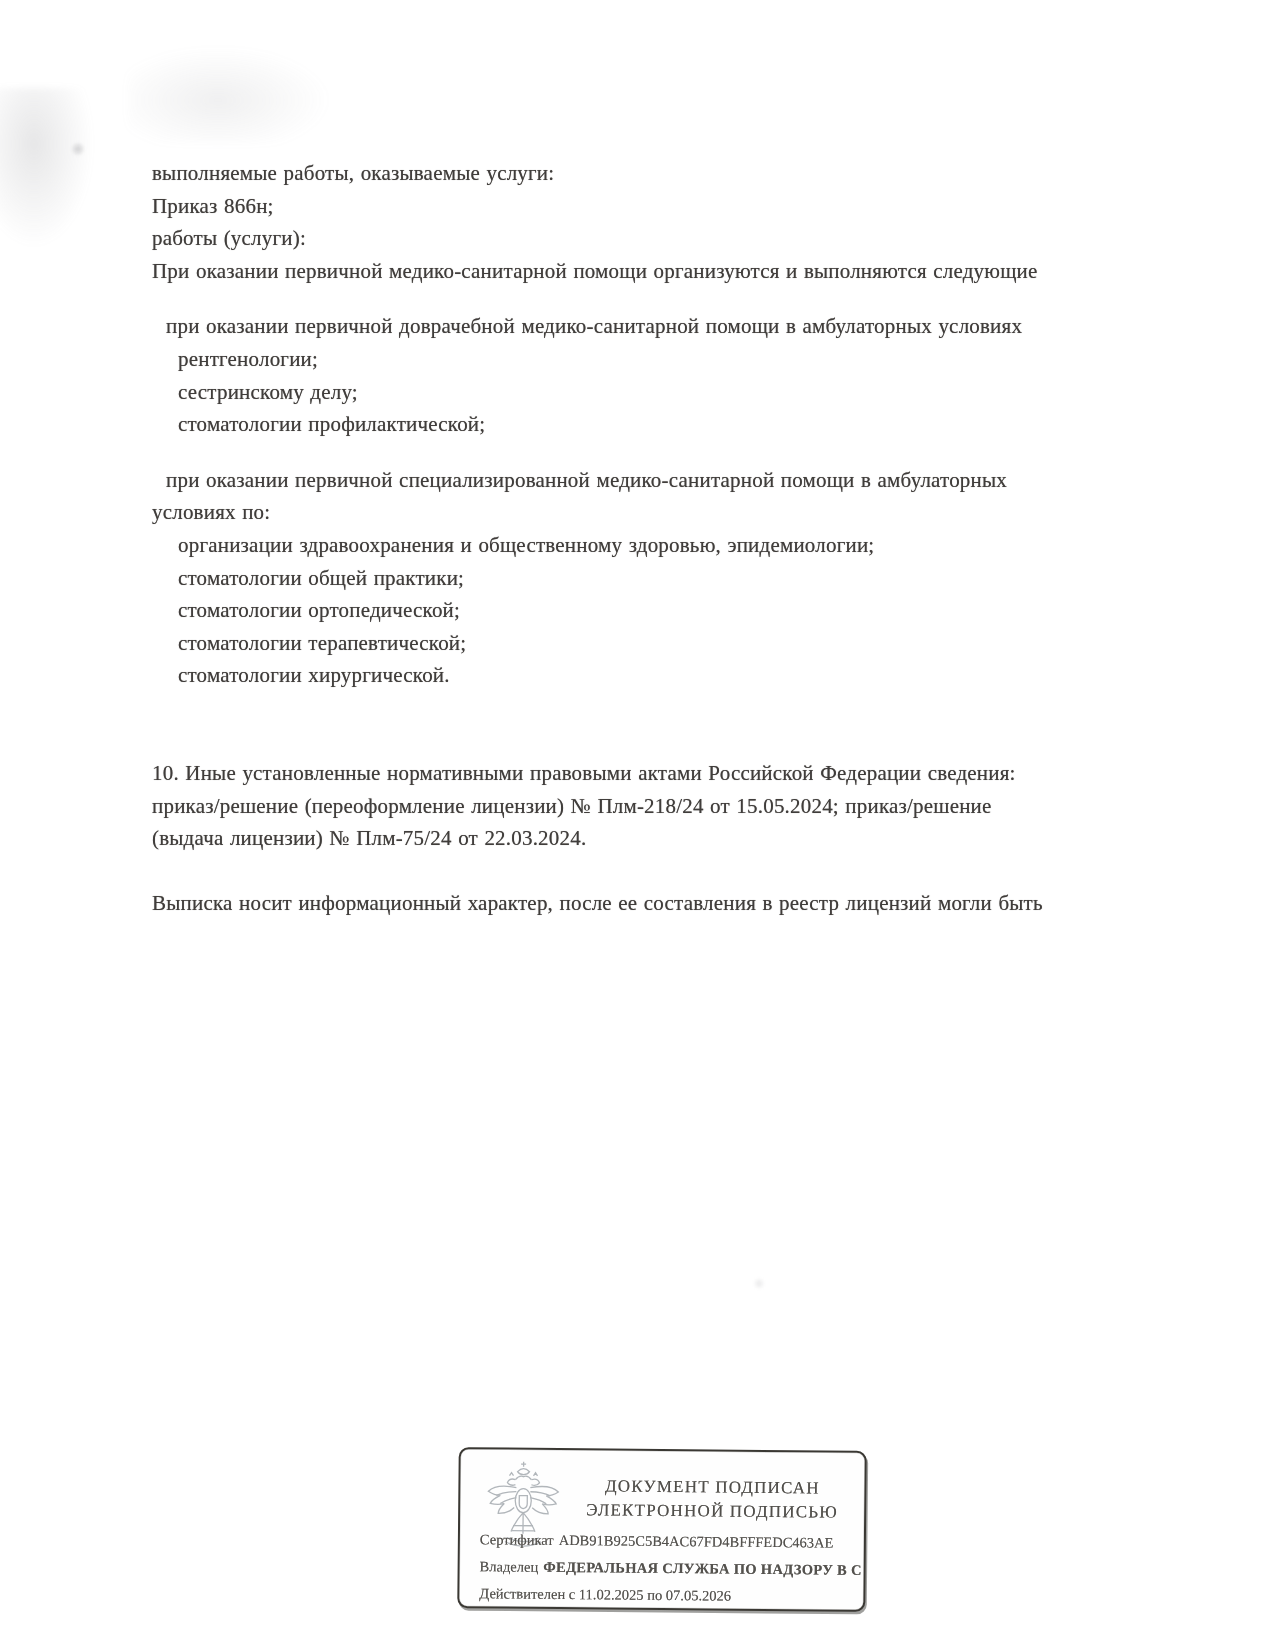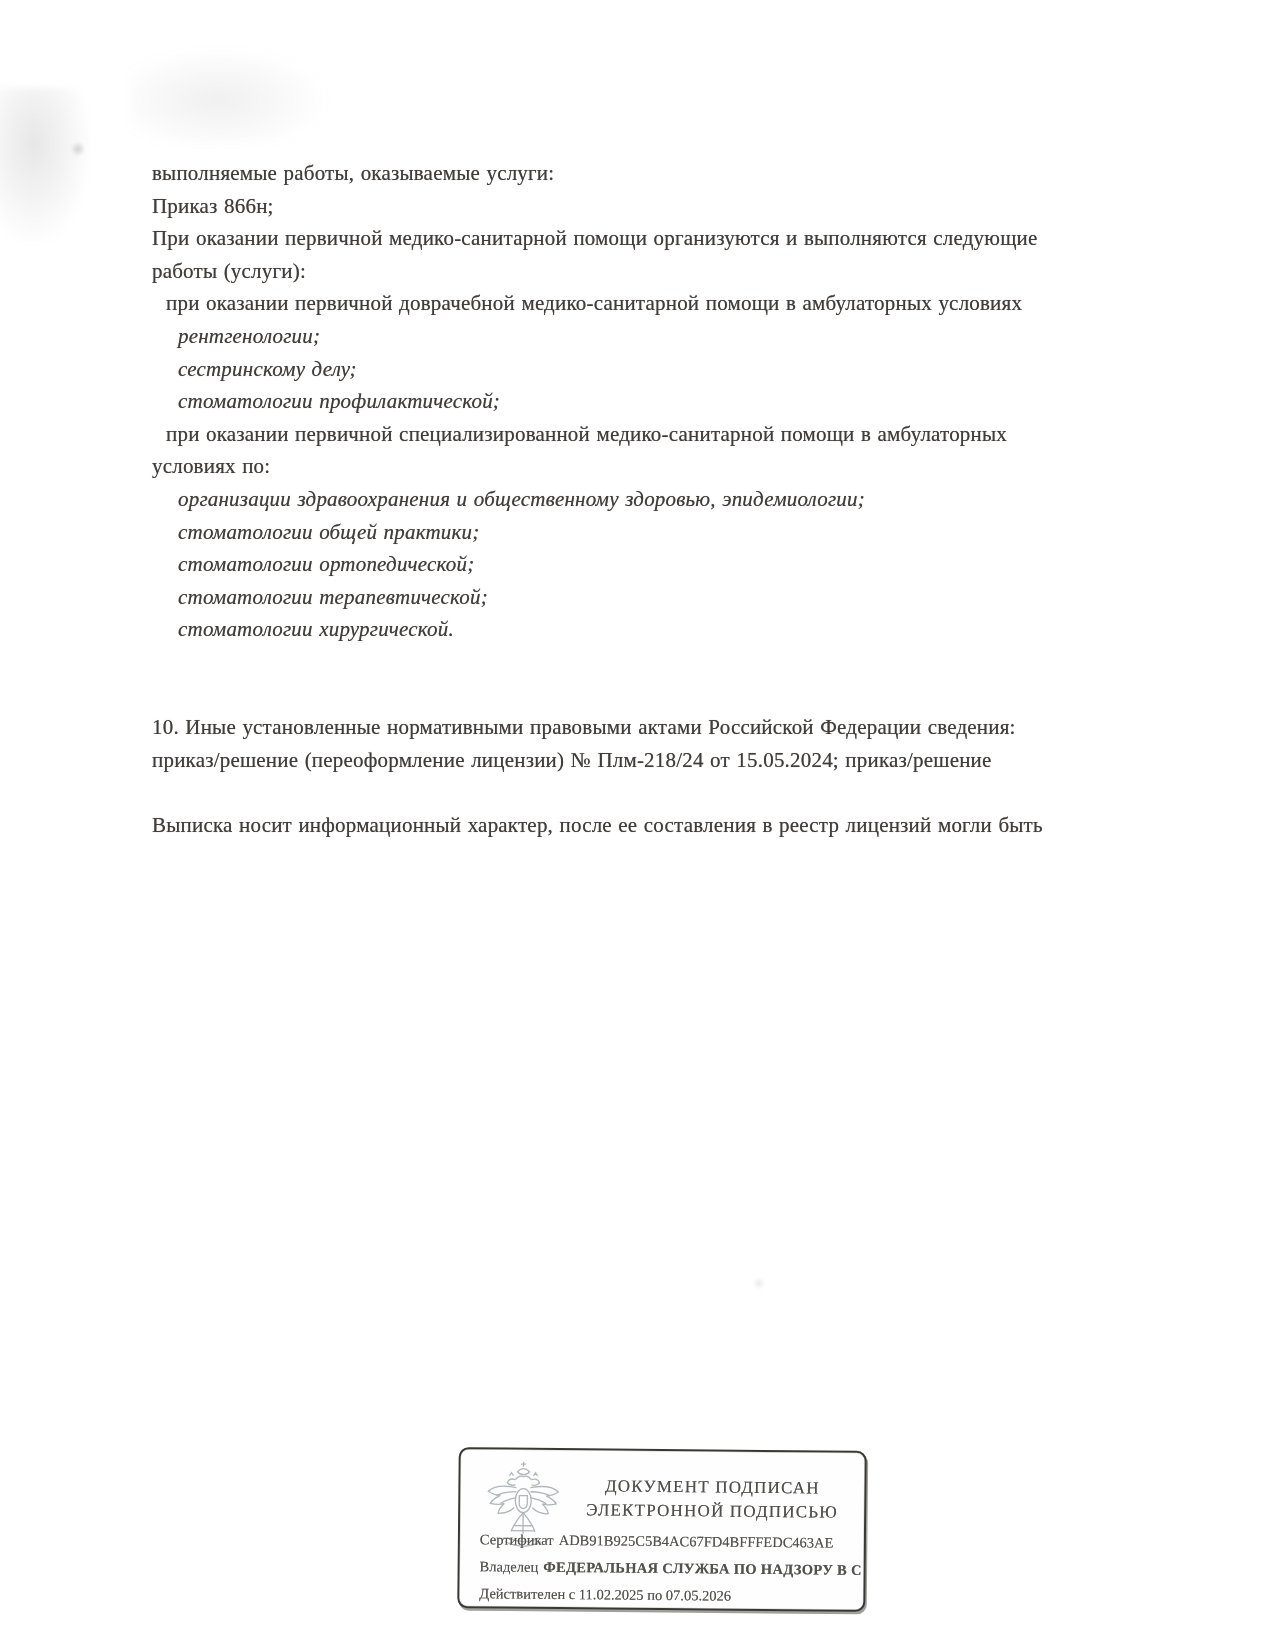--- a/index.html
+++ b/index.html
@@ -39,22 +39,22 @@
     left:152px;top:157px;width:1010px;
     font-size:21px;
     line-height:32.6px;
     color:#403d3b;
     letter-spacing:0.2px;
     word-spacing:1px;
     text-shadow:0 0 0.7px rgba(72,69,66,0.75);
   }
   .doc-line{white-space:nowrap;}
   .i0{padding-left:0;}
-  .i1{padding-left:14px;}
-  .i2{padding-left:26px;font-style:italic;}
+  .i1{padding-left:14px;margin-top:23px;}
+  .i2{padding-left:26px;}
   .gap{height:32.6px;}
 
   
   .stamp{
     position:absolute;
     left:458px;top:1449px;
     width:404px;height:157px;
     background:#fefefe;
     border:2.5px solid #3a3833;
     border-radius:10px;
@@ -94,37 +94,38 @@
 <div class="page">
 
   <div class="smudge smudge-a"></div>
   <div class="smudge smudge-b"></div>
   <div class="smudge smudge-c"></div>
   <div class="smudge smudge-d"></div>
 
   <div class="doc-text">
     <div class="doc-line i0">выполняемые работы, оказываемые услуги:</div>
     <div class="doc-line i0">Приказ 866н;</div>
+    <div class="doc-line i0">работы (услуги):</div>
     <div class="doc-line i0">При оказании первичной медико-санитарной помощи организуются и выполняются следующие</div>
-    <div class="doc-line i0">работы (услуги):</div>
     <div class="doc-line i1">при оказании первичной доврачебной медико-санитарной помощи в амбулаторных условиях</div>
     <div class="doc-line i2">рентгенологии;</div>
     <div class="doc-line i2">сестринскому делу;</div>
     <div class="doc-line i2">стоматологии профилактической;</div>
     <div class="doc-line i1">при оказании первичной специализированной медико-санитарной помощи в амбулаторных</div>
     <div class="doc-line i0">условиях по:</div>
     <div class="doc-line i2">организации здравоохранения и общественному здоровью, эпидемиологии;</div>
     <div class="doc-line i2">стоматологии общей практики;</div>
     <div class="doc-line i2">стоматологии ортопедической;</div>
     <div class="doc-line i2">стоматологии терапевтической;</div>
     <div class="doc-line i2">стоматологии хирургической.</div>
     <div class="gap"></div>
     <div class="gap"></div>
     <div class="doc-line i0">10. Иные установленные нормативными правовыми актами Российской Федерации сведения:</div>
     <div class="doc-line i0">приказ/решение (переоформление лицензии) № Плм-218/24 от 15.05.2024; приказ/решение</div>
+    <div class="doc-line i0">(выдача лицензии) № Плм-75/24 от 22.03.2024.</div>
     <div class="gap"></div>
     <div class="doc-line i0">Выписка носит информационный характер, после ее составления в реестр лицензий могли быть</div>
   </div>
 
   <div class="stamp">
     <div class="stamp-emblem">
       <svg width="82" height="92" viewBox="0 0 82 92" fill="none" xmlns="http://www.w3.org/2000/svg">
         <g stroke="#9aa0a6" stroke-width="1.3" fill="none" opacity="0.9">
 
           <path d="M41 2 v5 M38.5 4.5 h5"></path>

